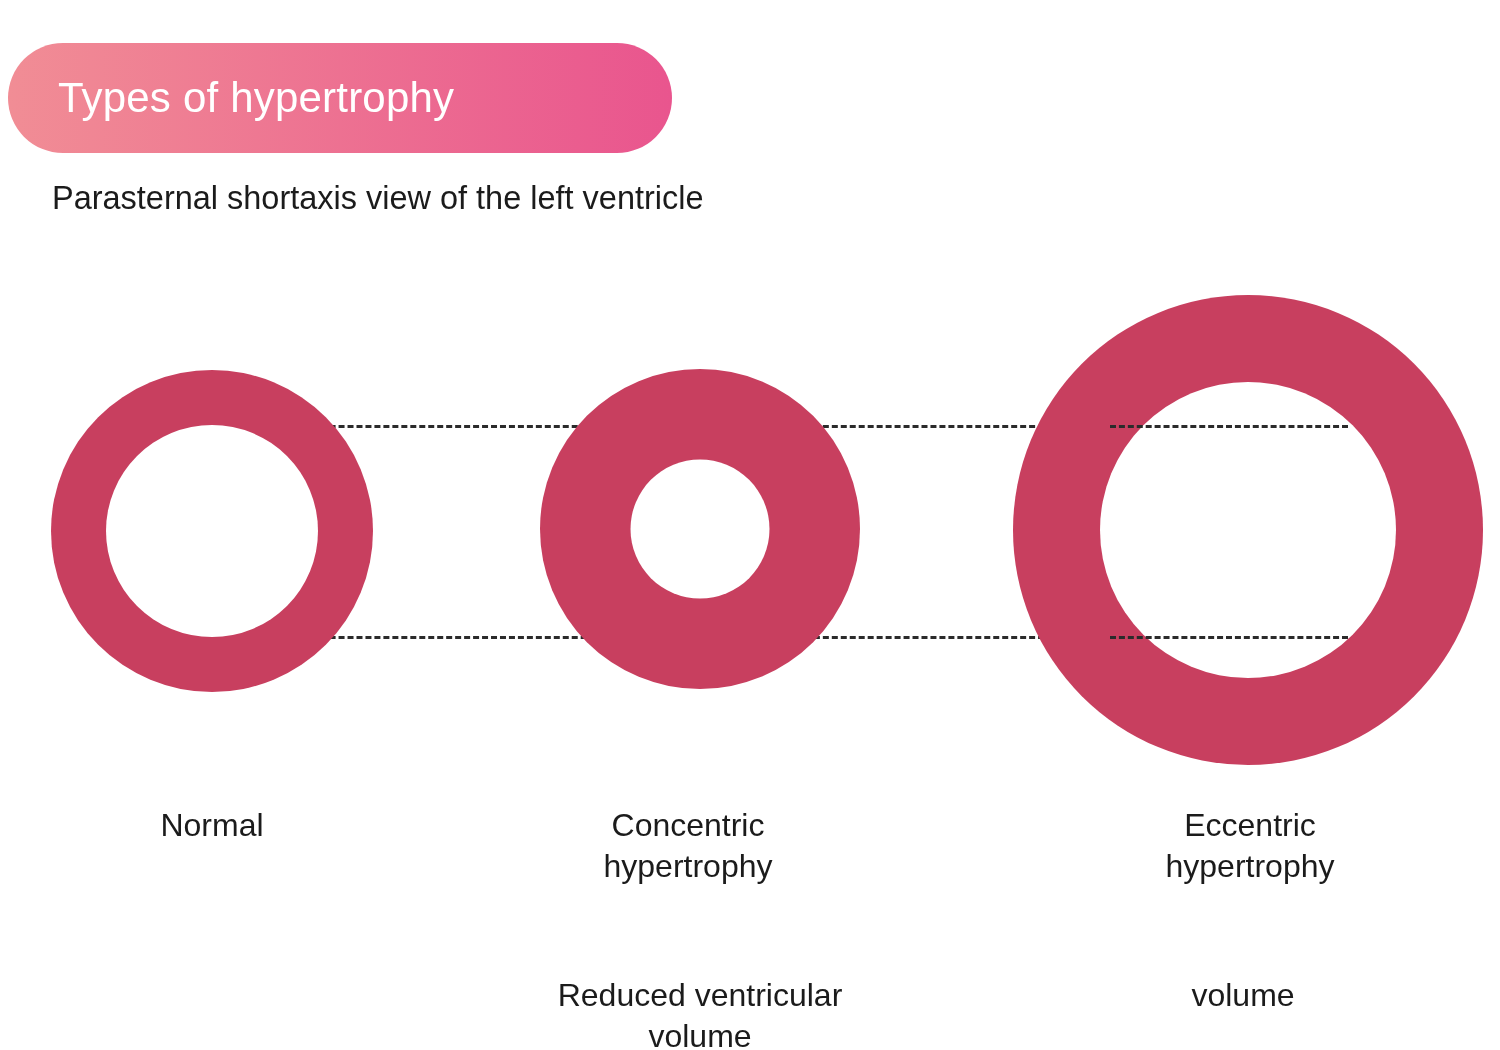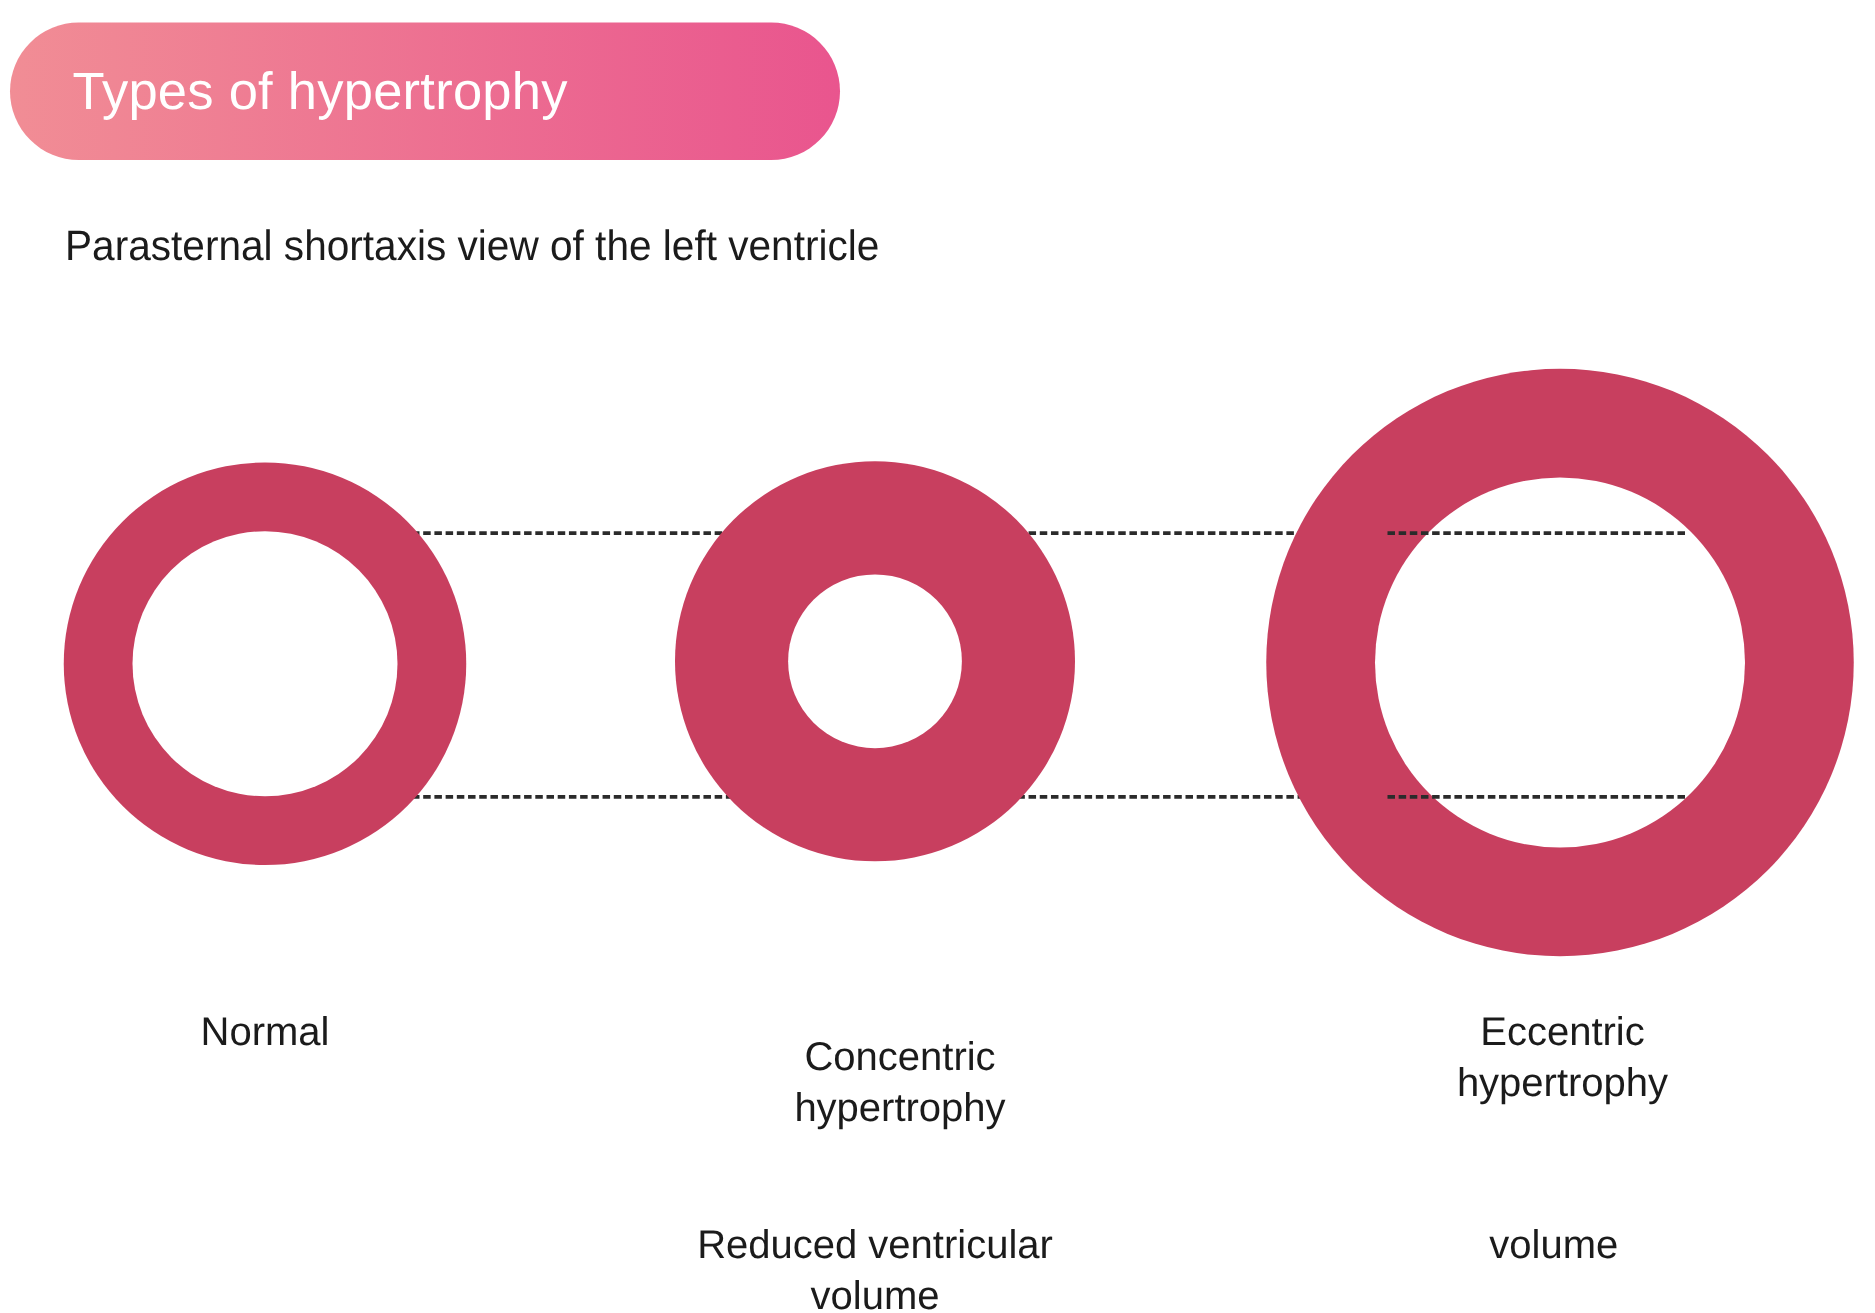--- a/index.html
+++ b/index.html
@@ -115,41 +115,41 @@
   
   .col-label {
     position: absolute;
     text-align: center;
     font-size: 32px;
     line-height: 1.28;
     color: #1b1b1b;
     font-weight: 400;
   }
   #label-normal     { left: 62px;  top: 805px; width: 300px; }
-  #label-concentric { left: 570px; top: 805px; width: 300px; margin-top: 20px; }
+  #label-concentric { left: 538px; top: 805px; width: 300px; }
   #label-eccentric  { left: 1100px; top: 805px; width: 300px; }
 
   .col-caption {
     position: absolute;
     text-align: center;
     font-size: 32px;
     line-height: 1.28;
     color: #1b1b1b;
     font-weight: 400;
     margin-top: 32px;
   }
   #caption-concentric { left: 490px;  top: 943px; width: 420px; }
   #caption-eccentric  { left: 1033px; top: 943px; width: 420px; }
 </style>
 </head>
 <body>
 
 <div id="canvas" style="background: rgb(255, 255, 255);">
 
-  <div id="title-pill" style="background: linear-gradient(90deg, rgb(241, 141, 149) 0%, rgb(233, 85, 142) 100%);">
+  <div id="title-pill" style="background: linear-gradient(90deg, rgb(241, 141, 149) 0%, rgb(233, 85, 142) 100%); margin-top: 25px;">
     <span id="title-pill-text" style="color: rgb(255, 255, 255);">Types of hypertrophy</span>
   </div>
 
   <div id="subtitle" style="color: rgb(27, 27, 27);">Parasternal shortaxis view of the left ventricle</div>
 
   <div id="diagram-stage">
 
     <div class="guide-line" id="guide-line-top" style="border-top-color: rgb(43, 43, 43); top: 425px;"></div>
     <div class="guide-line" id="guide-line-bottom" style="border-top-color: rgb(43, 43, 43); top: 636px;"></div>
 

